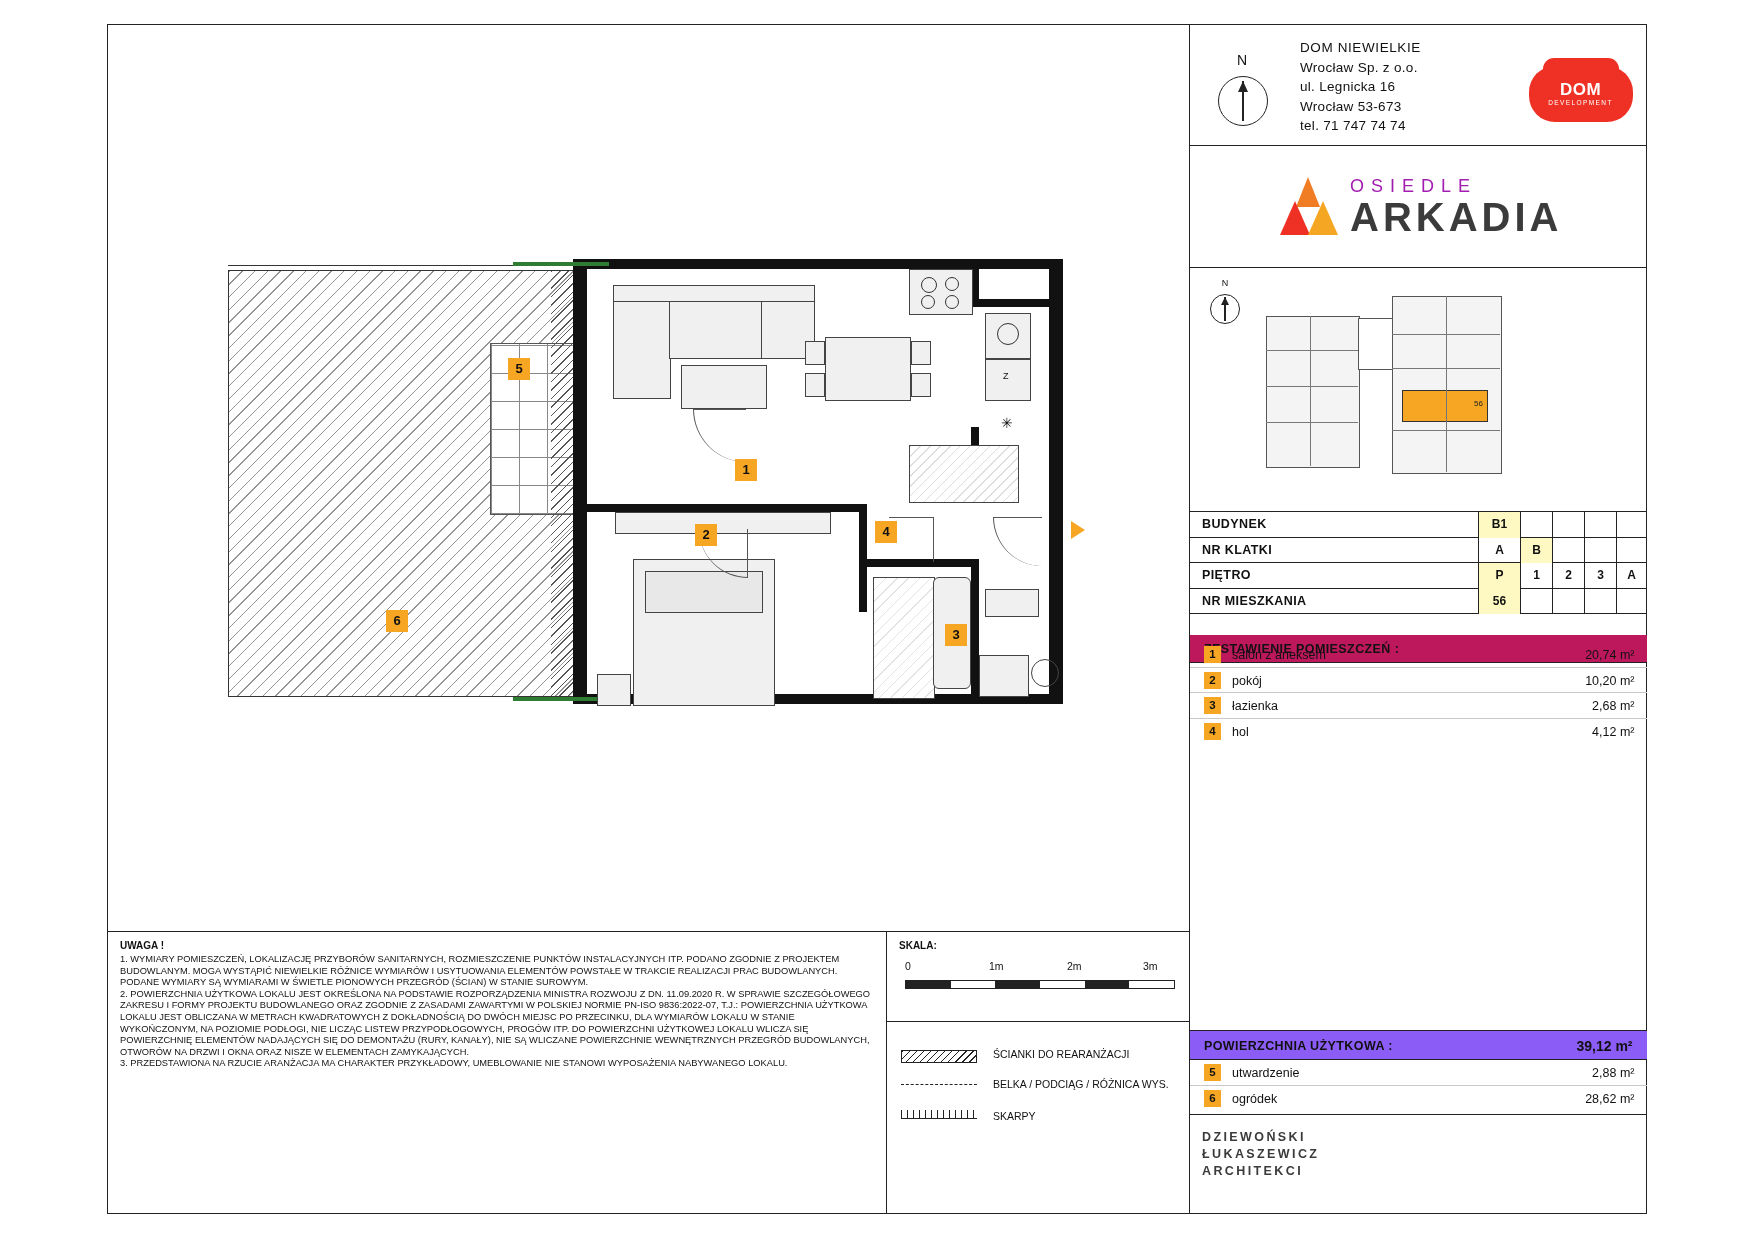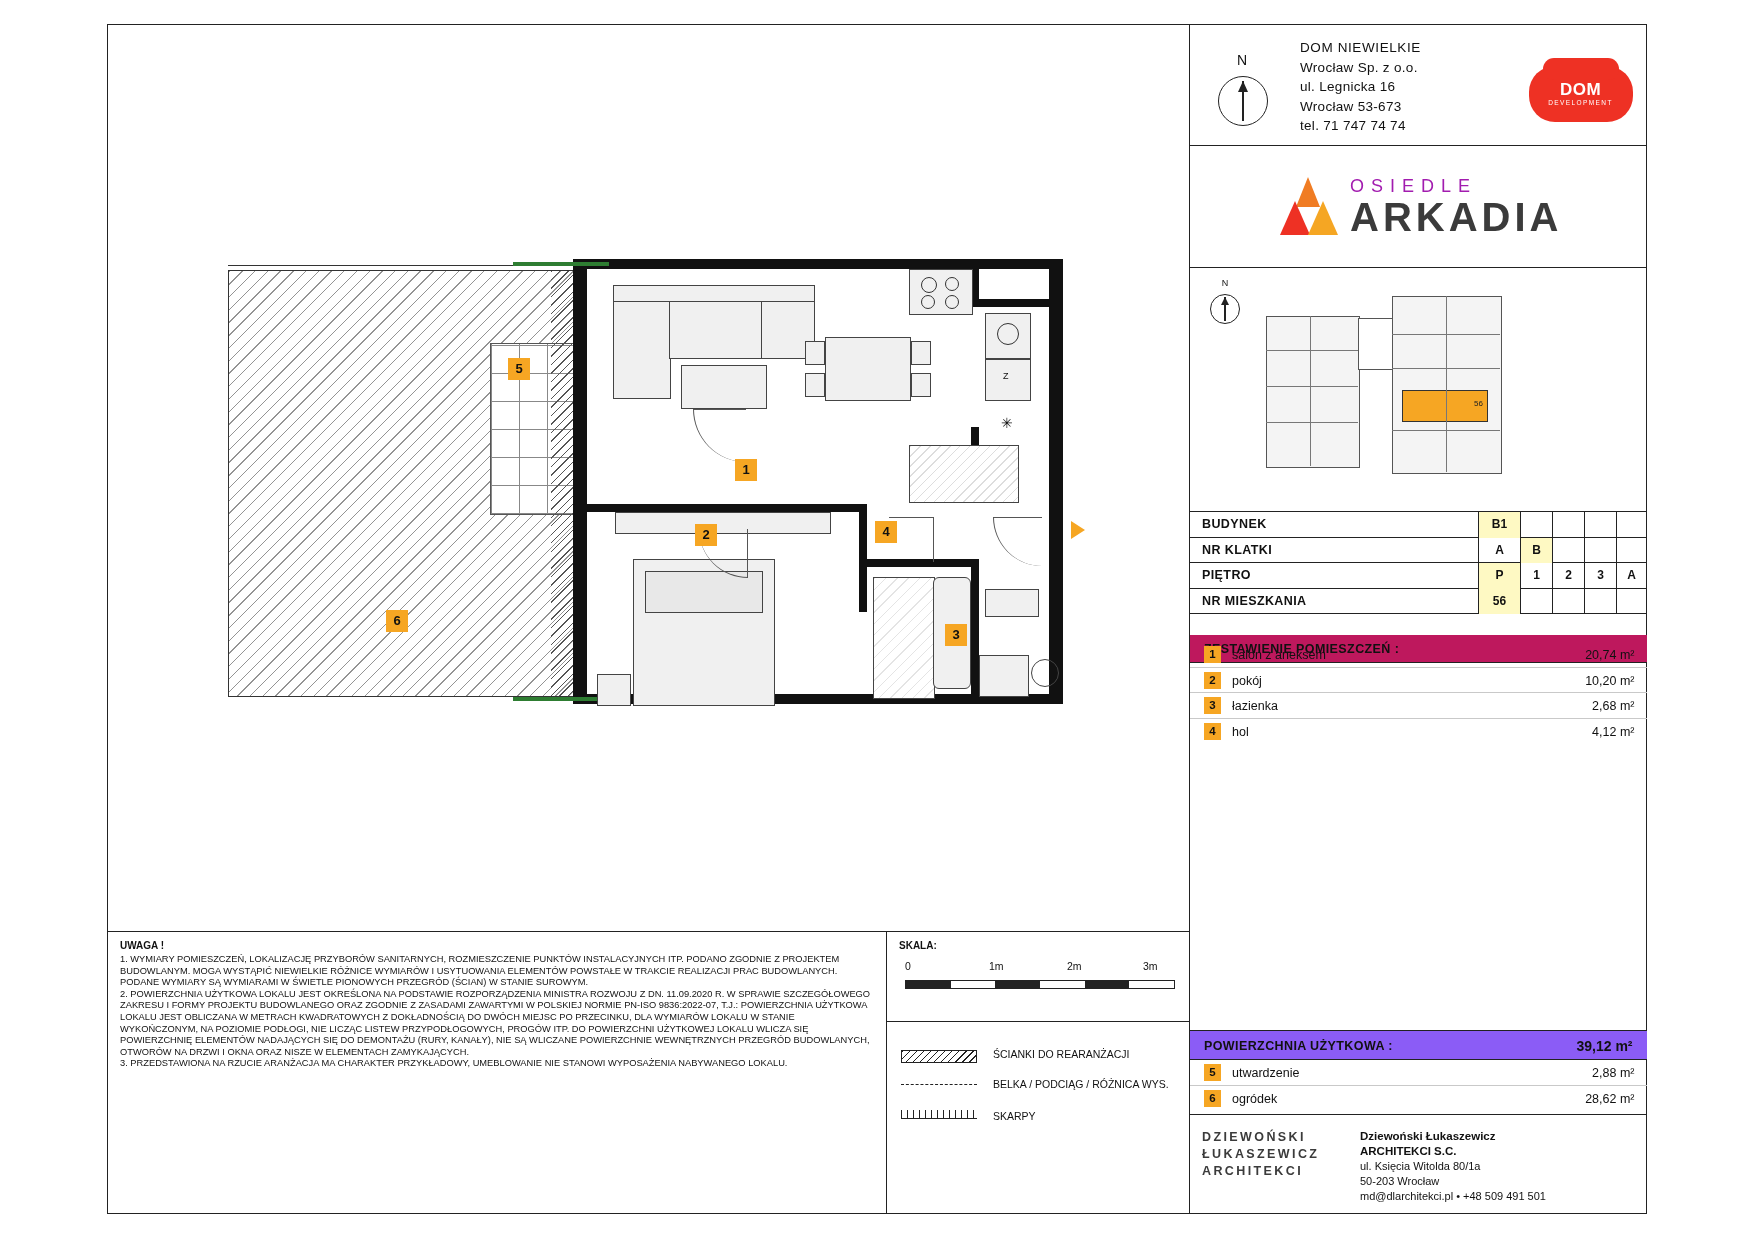--- a/index.html
+++ b/index.html
@@ -361,22 +361,15 @@
         <span class="rarea">28,62 m²</span>
       </div>
     </div>
 
     <div class="archbox">
       <div class="arch-left">
         <div>DZIEWOŃSKI</div>
         <div>ŁUKASZEWICZ</div>
         <div>ARCHITEKCI</div>
       </div>
-      <div class="arch-right">
-        <div><b>Dziewoński Łukaszewicz</b></div>
-        <div><b>ARCHITEKCI S.C.</b></div>
-        <div>ul. Księcia Witolda 80/1a</div>
-        <div>50-203 Wrocław</div>
-        <div>md@dlarchitekci.pl  •  +48 509 491 501</div>
-      </div>
     </div>
   </div>
 </div>
 
 </body></html>

